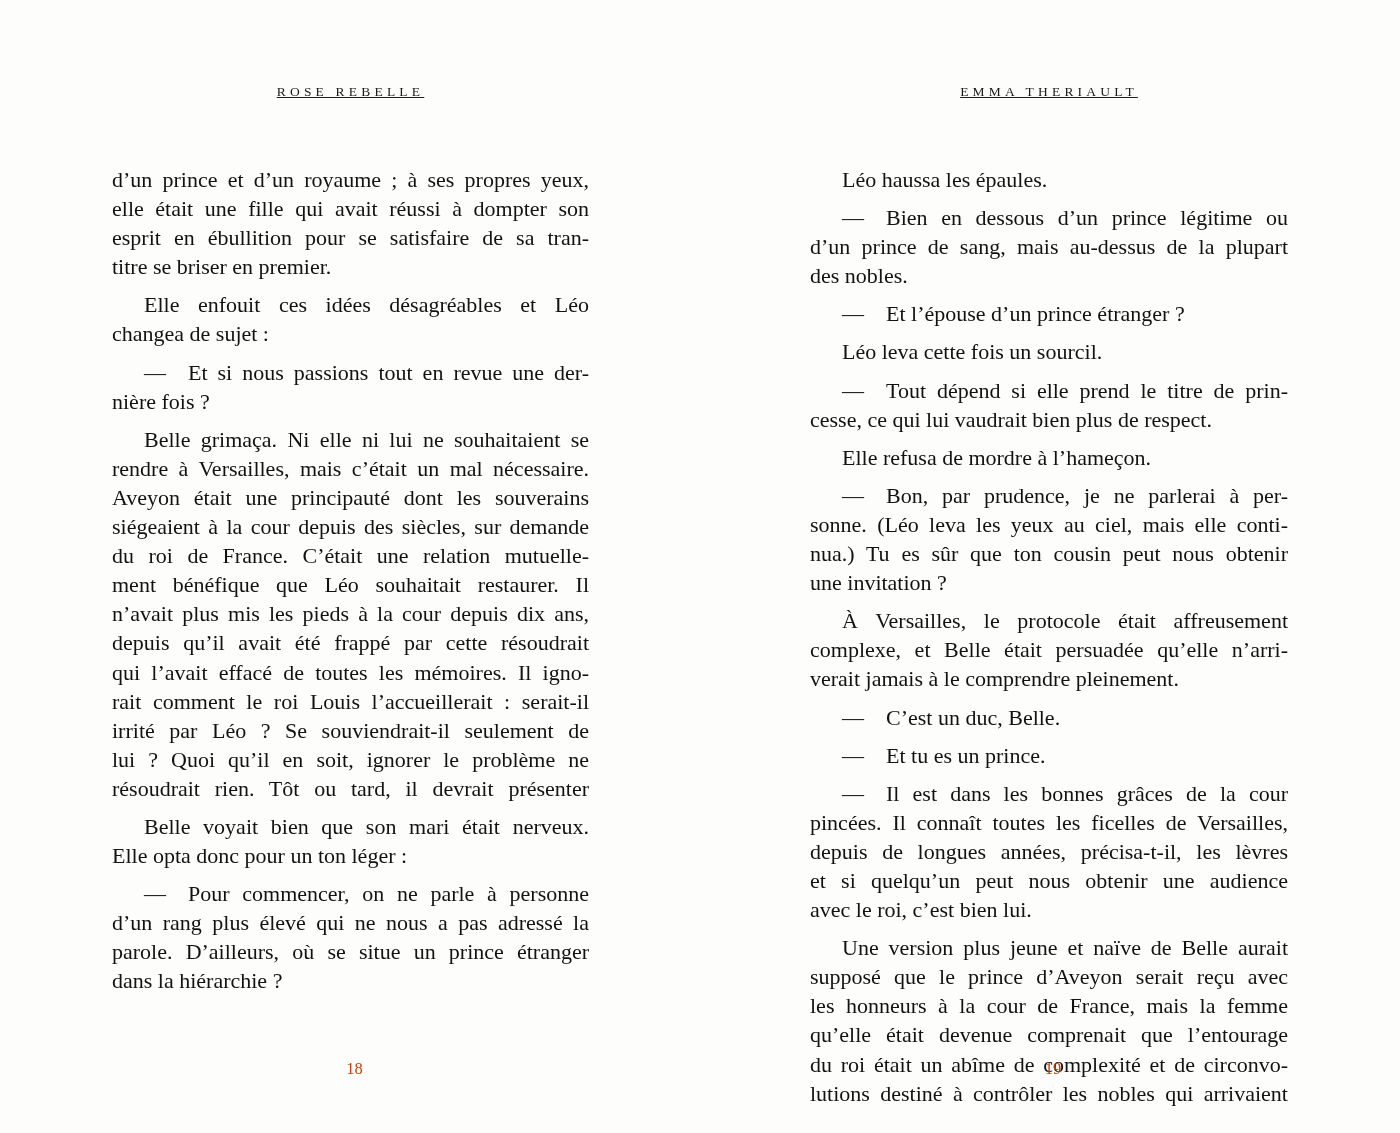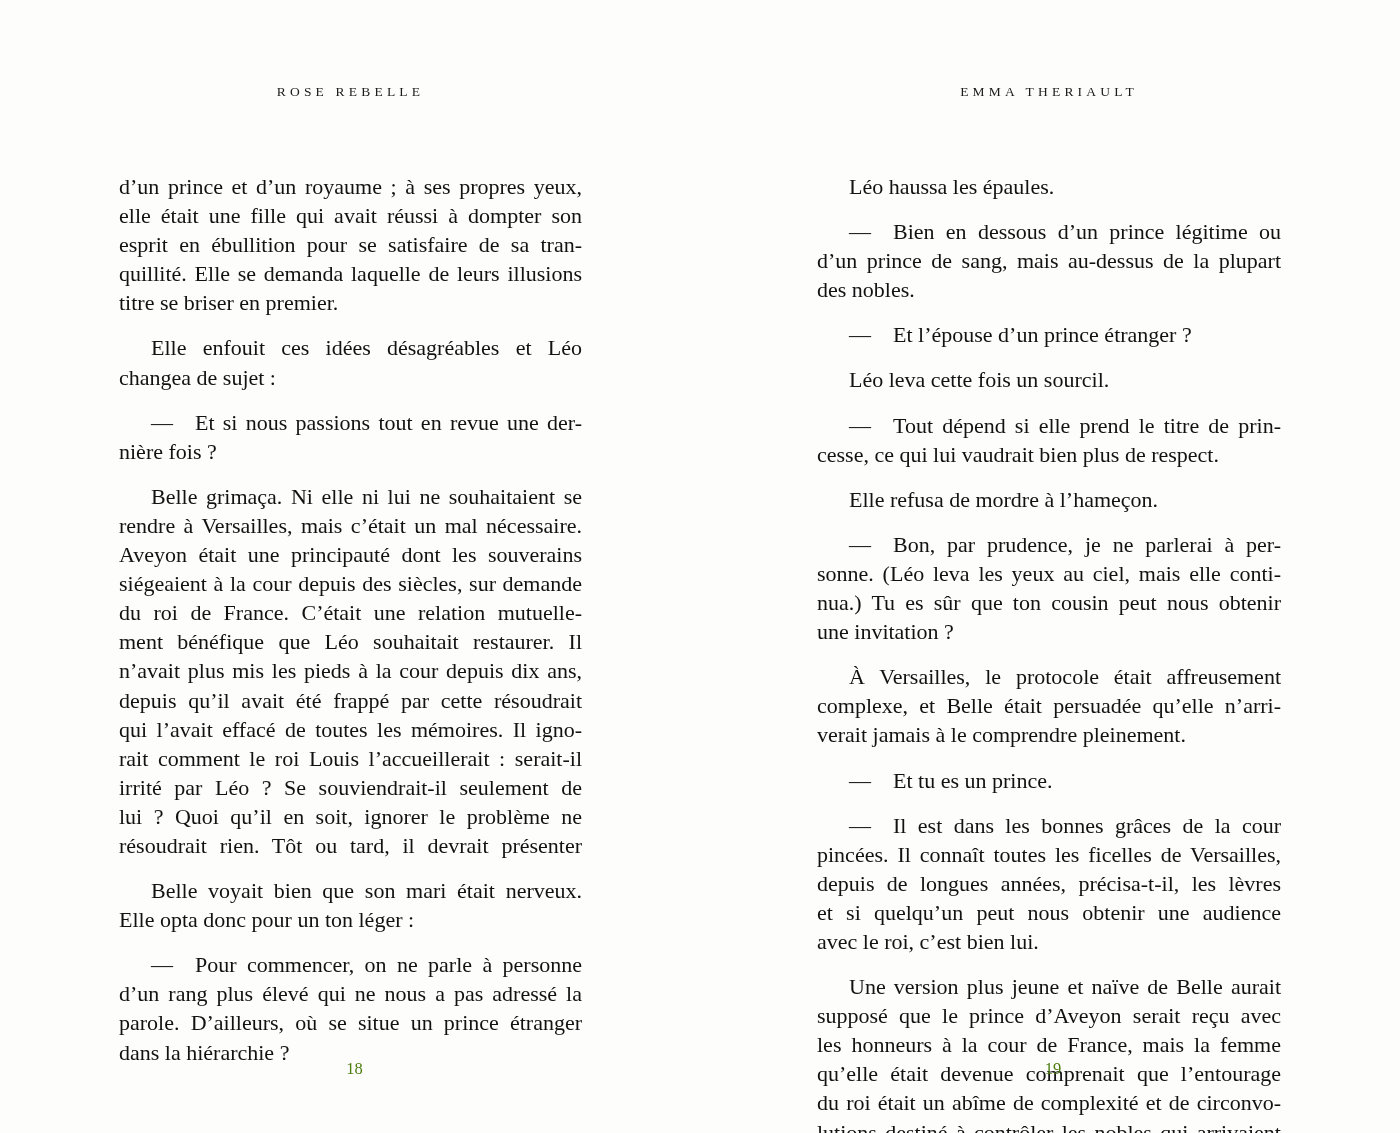--- a/index.html
+++ b/index.html
@@ -25,65 +25,65 @@
     position: absolute;
     top: 84px;
     left: 0;
     right: 0;
     text-align: center;
     font-size: 13.5px;
     letter-spacing: 4.2px;
     font-weight: 400;
     color: #1b1b1b;
     white-space: nowrap;
+    text-decoration: underline;
   }
   .text-block {
     position: absolute;
     top: 156px;
     left: 0;
     right: 0;
     font-size: 22px;
     line-height: 29.1px;
     color: #121212;
   }
-  .paragraph { margin: 16px; }
+  .paragraph { margin: 9px; }
   .line {
     text-align: justify;
     text-align-last: justify;
     white-space: normal;
   }
   .line.last {
     text-align-last: left;
   }
   .line.indent {
     text-indent: 32px;
   }
   .folio {
     position: absolute;
     top: 1059px;
     left: 8px;
     right: 0;
     text-align: center;
     font-size: 16.5px;
-    color: #4d7c0f;
+    color: #c2410c;
   }
 </style>
 </head>
 <body>
 
 <div class="spread">
 
   <section class="page left">
     <header class="running-head">ROSE REBELLE</header>
     <div class="text-block">
         <div class="paragraph">
           <div class="line">d’un prince et d’un royaume ; à ses propres yeux,</div>
           <div class="line">elle était une fille qui avait réussi à dompter son</div>
           <div class="line">esprit en ébullition pour se satisfaire de sa tran-</div>
-          <div class="line">quillité. Elle se demanda laquelle de leurs illusions</div>
           <div class="line last">titre se briser en premier.</div>
         </div>
         <div class="paragraph">
           <div class="line indent">Elle enfouit ces idées désagréables et Léo</div>
           <div class="line last">changea de sujet :</div>
         </div>
         <div class="paragraph">
           <div class="line indent">— Et si nous passions tout en revue une der-</div>
           <div class="line last">nière fois ?</div>
         </div>
@@ -145,20 +145,23 @@
           <div class="line">sonne. (Léo leva les yeux au ciel, mais elle conti-</div>
           <div class="line">nua.) Tu es sûr que ton cousin peut nous obtenir</div>
           <div class="line last">une invitation ?</div>
         </div>
         <div class="paragraph">
           <div class="line indent">À Versailles, le protocole était affreusement</div>
           <div class="line">complexe, et Belle était persuadée qu’elle n’arri-</div>
           <div class="line last">verait jamais à le comprendre pleinement.</div>
         </div>
         <div class="paragraph">
+          <div class="line indent last">— C’est un duc, Belle.</div>
+        </div>
+        <div class="paragraph">
           <div class="line indent last">— Et tu es un prince.</div>
         </div>
         <div class="paragraph">
           <div class="line indent">— Il est dans les bonnes grâces de la cour</div>
           <div class="line">pincées. Il connaît toutes les ficelles de Versailles,</div>
           <div class="line">depuis de longues années, précisa-t-il, les lèvres</div>
           <div class="line">et si quelqu’un peut nous obtenir une audience</div>
           <div class="line last">avec le roi, c’est bien lui.</div>
         </div>
         <div class="paragraph">

